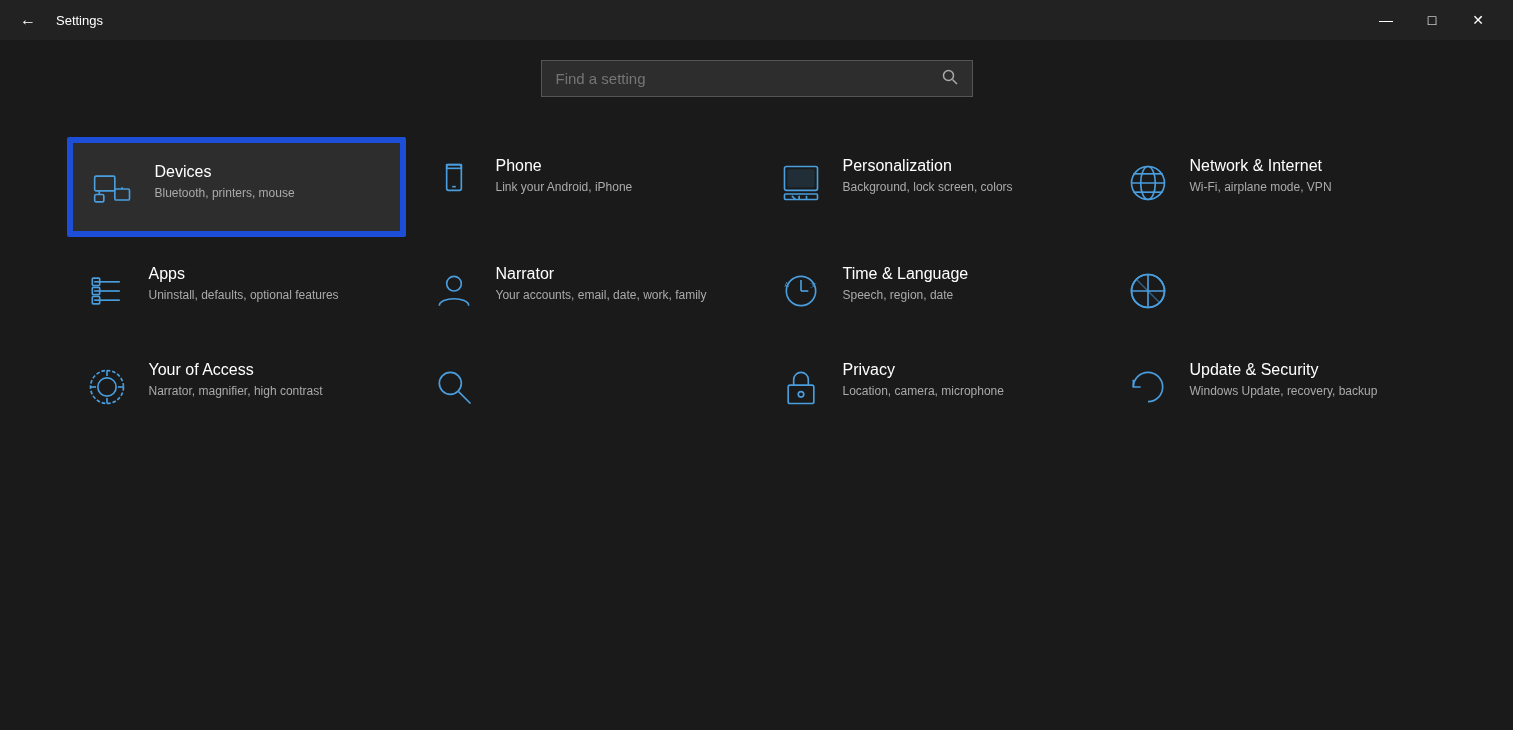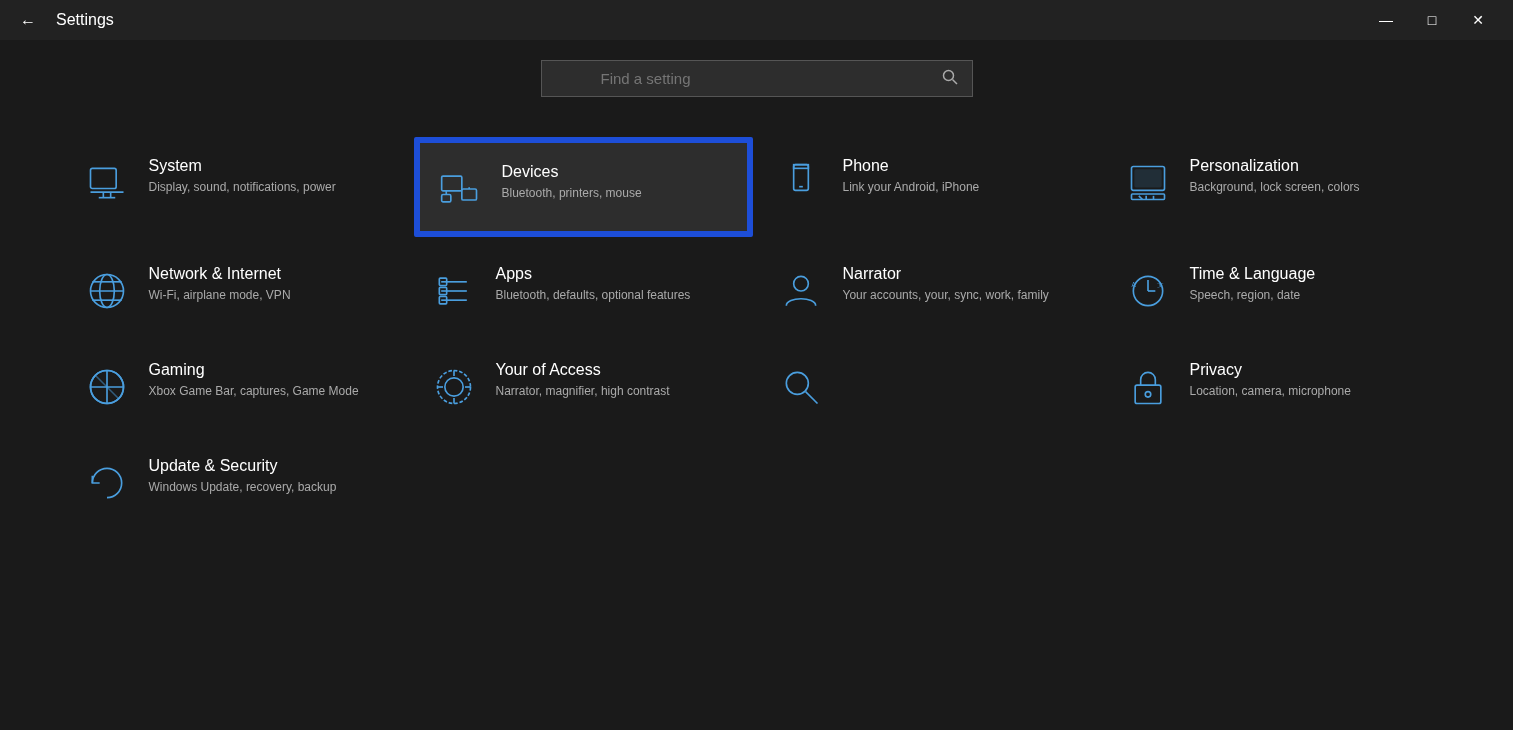--- a/index.html
+++ b/index.html
@@ -21,21 +21,21 @@
       height: 40px;
       background: #222222;
       padding: 0 12px;
     }
     .titlebar-left {
       display: flex;
       align-items: center;
       gap: 12px;
     }
     .titlebar-title {
-      font-size: 16px;
+      font-size: 13px;
       color: #ffffff;
     }
     .titlebar-controls {
       display: flex;
       gap: 0;
     }
     .titlebar-btn {
       width: 46px;
       height: 40px;
       background: transparent;
@@ -79,21 +79,20 @@
       border: 1px solid #555;
       padding: 8px 14px;
     }
     .search-input {
       flex: 1;
       background: transparent;
       border: none;
       outline: none;
       color: #aaa;
       font-size: 15px;
-      margin-left: 45px;
     }
     .search-icon-btn {
       background: transparent;
       border: none;
       color: #aaa;
       font-size: 15px;
       cursor: pointer;
     }
 
     
@@ -182,35 +181,20 @@
       <button class="search-icon-btn">
         <svg width="16" height="16" viewBox="0 0 16 16" fill="none" stroke="#aaa" stroke-width="1.5">
           <circle cx="6.5" cy="6.5" r="5"></circle>
           <line x1="10.5" y1="10.5" x2="15" y2="15"></line>
         </svg>
       </button>
     </div>
   </div>
 
   <div class="settings-grid" id="settings-grid">
-  <div class="setting-item">
-    <div class="setting-icon">
-      <svg class="svg-icon" viewBox="0 0 48 48" fill="none" stroke="#4a9ede" stroke-width="2">
-      <rect x="6" y="8" width="28" height="22" rx="2"></rect>
-      <line x1="6" y1="34" x2="42" y2="34"></line>
-      <line x1="20" y1="34" x2="20" y2="40"></line>
-      <line x1="28" y1="34" x2="28" y2="40"></line>
-      <line x1="15" y1="40" x2="33" y2="40"></line>
-    </svg>
-    </div>
-    <div class="setting-text">
-      <div class="setting-title">System</div>
-      <div class="setting-desc">Display, sound, notifications, power</div>
-    </div>
-  </div>
       <div class="setting-item highlighted">
     <div class="setting-icon">
       <svg class="svg-icon" viewBox="0 0 48 48" fill="none" stroke="#4a9ede" stroke-width="2">
       <rect x="4" y="10" width="22" height="16" rx="1.5"></rect>
       <rect x="26" y="24" width="16" height="12" rx="1.5"></rect>
       <rect x="4" y="30" width="10" height="8" rx="1.5"></rect>
       <line x1="9" y1="26" x2="9" y2="30"></line>
       <line x1="34" y1="22" x2="34" y2="24"></line>
     </svg>
     </div>
@@ -269,33 +253,33 @@
       <line x1="10" y1="14" x2="38" y2="14"></line>
       <rect x="8" y="10" width="8" height="8" rx="1"></rect>
       <line x1="10" y1="24" x2="38" y2="24"></line>
       <rect x="8" y="20" width="8" height="8" rx="1"></rect>
       <line x1="10" y1="34" x2="38" y2="34"></line>
       <rect x="8" y="30" width="8" height="8" rx="1"></rect>
     </svg>
     </div>
     <div class="setting-text">
       <div class="setting-title">Apps</div>
-      <div class="setting-desc">Bluetooth, defaults, optional features</div>
+      <div class="setting-desc">Uninstall, defaults, optional features</div>
     </div>
   </div>
       <div class="setting-item">
     <div class="setting-icon">
       <svg class="svg-icon" viewBox="0 0 48 48" fill="none" stroke="#4a9ede" stroke-width="2">
       <circle cx="24" cy="16" r="8"></circle>
       <path d="M8 40 C8 30 40 30 40 40"></path>
     </svg>
     </div>
     <div class="setting-text">
       <div class="setting-title">Narrator</div>
-      <div class="setting-desc">Your accounts, your, sync, work, family</div>
+      <div class="setting-desc">Your accounts, email, date, work, family</div>
     </div>
   </div>
       <div class="setting-item">
     <div class="setting-icon">
       <svg class="svg-icon" viewBox="0 0 48 48" fill="none" stroke="#4a9ede" stroke-width="2">
       <circle cx="24" cy="24" r="16"></circle>
       <line x1="24" y1="12" x2="24" y2="24"></line>
       <line x1="24" y1="24" x2="32" y2="24"></line>
       <text x="6" y="20" font-size="7" fill="#4a9ede" stroke="none" font-family="Arial">A</text>
       <text x="34" y="20" font-size="7" fill="#4a9ede" stroke="none" font-family="Arial">文</text>
@@ -308,24 +292,20 @@
   </div>
       <div class="setting-item">
     <div class="setting-icon">
       <svg class="svg-icon" viewBox="0 0 48 48" fill="none" stroke="#4a9ede" stroke-width="2">
       <circle cx="24" cy="24" r="18"></circle>
       <line x1="6" y1="24" x2="42" y2="24"></line>
       <line x1="24" y1="6" x2="24" y2="42"></line>
       <circle cx="24" cy="24" r="18" stroke="#4a9ede"></circle>
       <line x1="12" y1="12" x2="36" y2="36" stroke="#4a9ede" opacity="0.5"></line>
     </svg>
-    </div>
-    <div class="setting-text">
-      <div class="setting-title">Gaming</div>
-      <div class="setting-desc">Xbox Game Bar, captures, Game Mode</div>
     </div>
   </div>
       <div class="setting-item">
     <div class="setting-icon">
       <svg class="svg-icon" viewBox="0 0 48 48" fill="none" stroke="#4a9ede" stroke-width="2">
       <circle cx="24" cy="24" r="18" stroke-dasharray="4 2"></circle>
       <circle cx="24" cy="24" r="10"></circle>
       <line x1="24" y1="6" x2="24" y2="12"></line>
       <line x1="24" y1="36" x2="24" y2="42"></line>
       <line x1="6" y1="24" x2="12" y2="24"></line>

